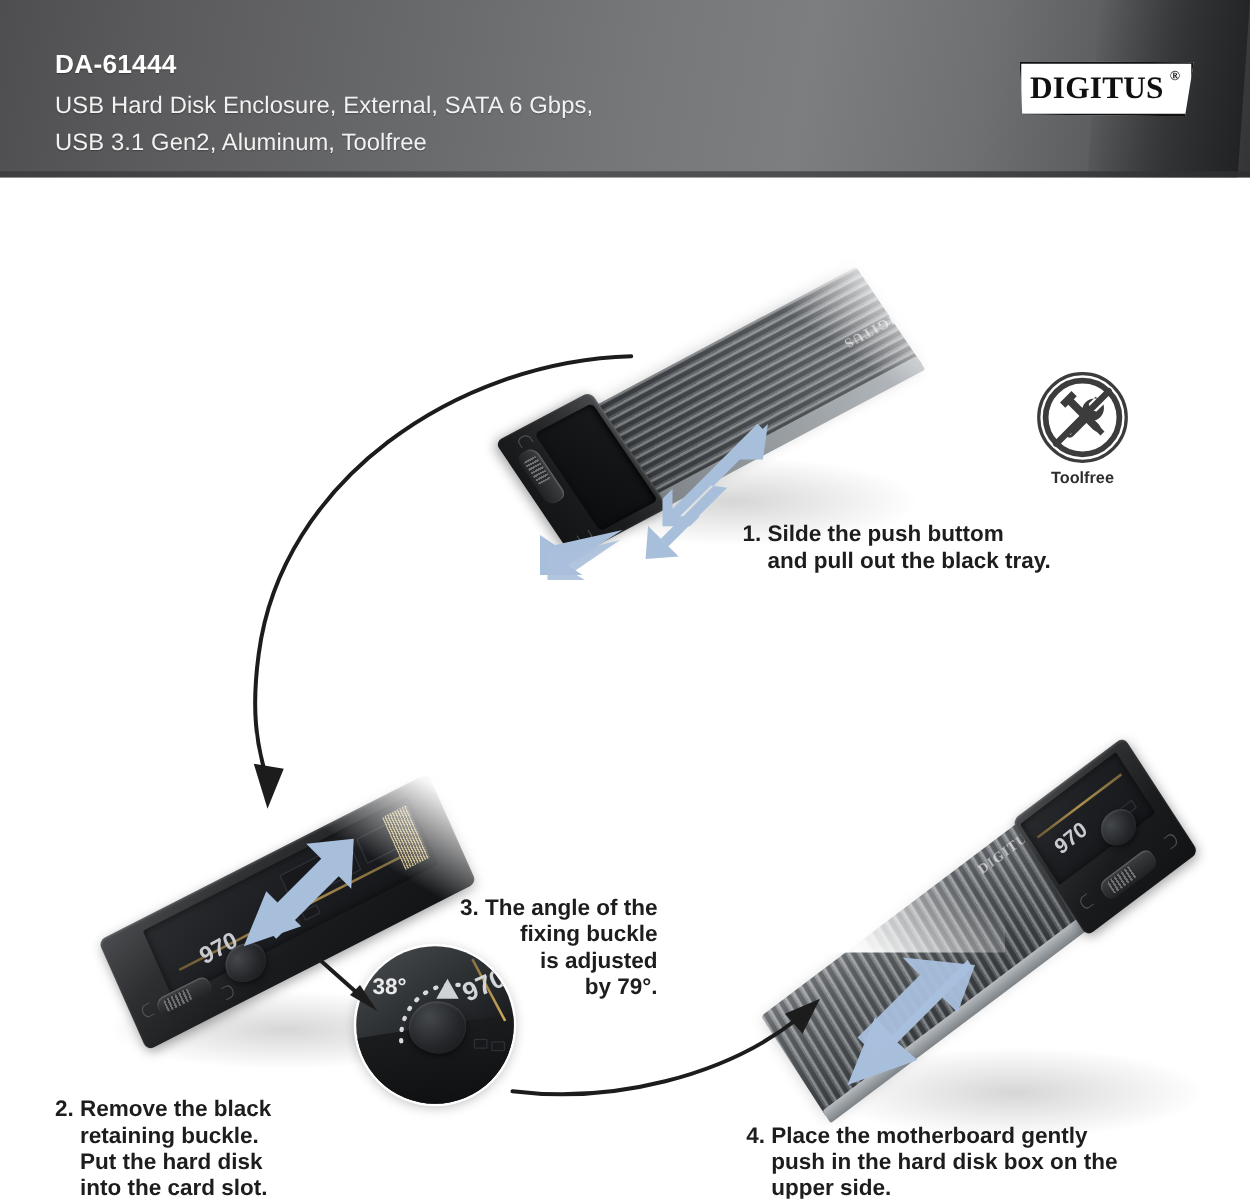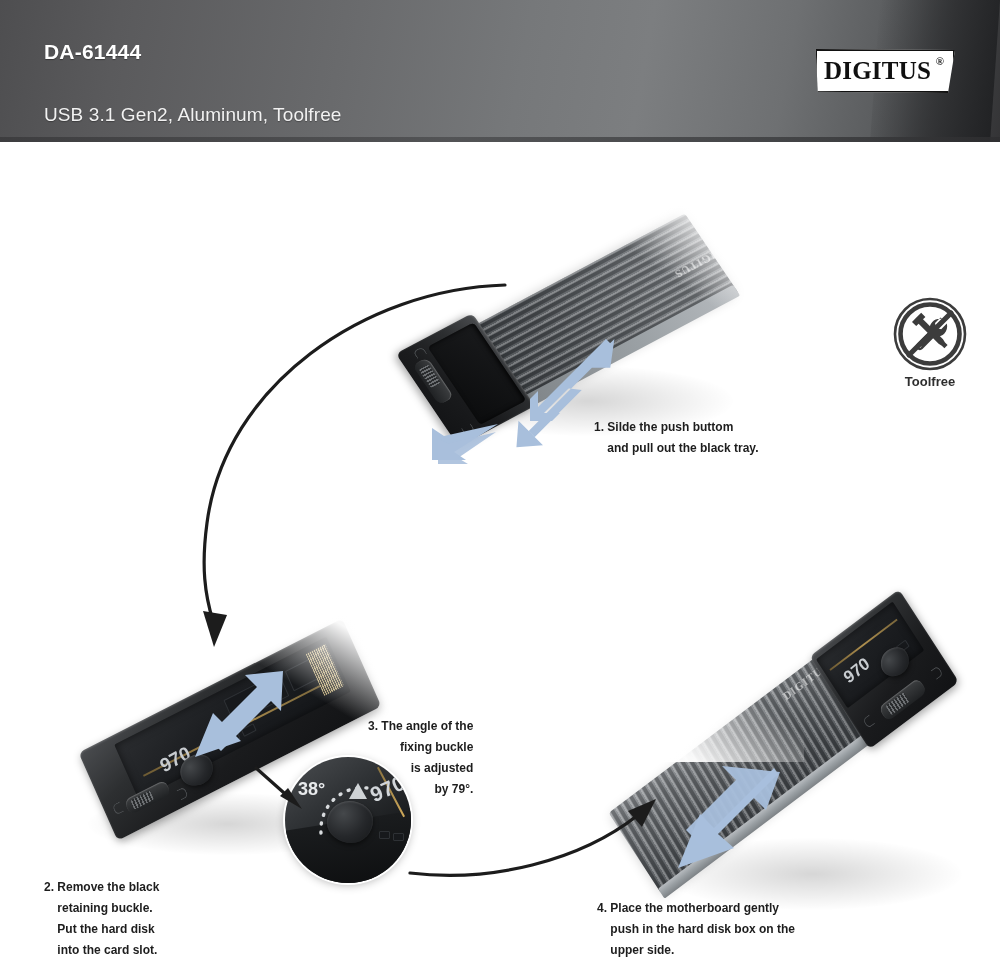--- a/index.html
+++ b/index.html
@@ -65,29 +65,29 @@
     font-size:25px; font-weight:bold; color:#101010;
     letter-spacing:.2px; line-height:29px;
   }
   #logo-reg{
     position:absolute; right:11px; top:6px;
     font-family:"Liberation Serif", serif;
     font-size:11px; font-weight:bold; color:#101010;
   }
 
   
-  #toolfree{ position:absolute; left:884px; top:296px; width:92px; height:100px; }
+  #toolfree{ position:absolute; left:820px; top:296px; width:92px; height:100px; }
   #toolfree-label{
     position:absolute; left:0; top:78px; width:92px; text-align:center;
     font-size:13px; font-weight:bold; color:#2e2e2e;
   }
 
   
   .caption{
-    position:absolute; font-size:12px; font-weight:bold; color:#1d1d1d;
+    position:absolute; font-size:18px; font-weight:bold; color:#1d1d1d;
     line-height:21px; white-space:pre;
   }
   #caption-1{ left:594px; top:417px; }
   #caption-2{ left:44px;  top:877px; }
   #caption-3{ left:368px; top:716px; text-align:right; }
   #caption-4{ left:597px; top:898px; }
 
   
   .stage{ position:absolute; }
 
@@ -201,20 +201,21 @@
 </style>
 </head>
 <body>
 
 <div id="page">
 
   <div id="header">
     <div id="header-wedge"></div>
 
     <div id="model-code">DA-61444</div>
+    <div class="subtitle-line" id="subtitle-1">USB Hard Disk Enclosure, External, SATA 6 Gbps,</div>
     <div class="subtitle-line" id="subtitle-2">USB 3.1 Gen2, Aluminum, Toolfree</div>
 
     <div id="logo-box">
       <div id="logo-shape"></div>
       <div id="logo-text">DIGITUS</div>
       <div id="logo-reg">®</div>
     </div>
   </div>
 
   <div id="toolfree">

